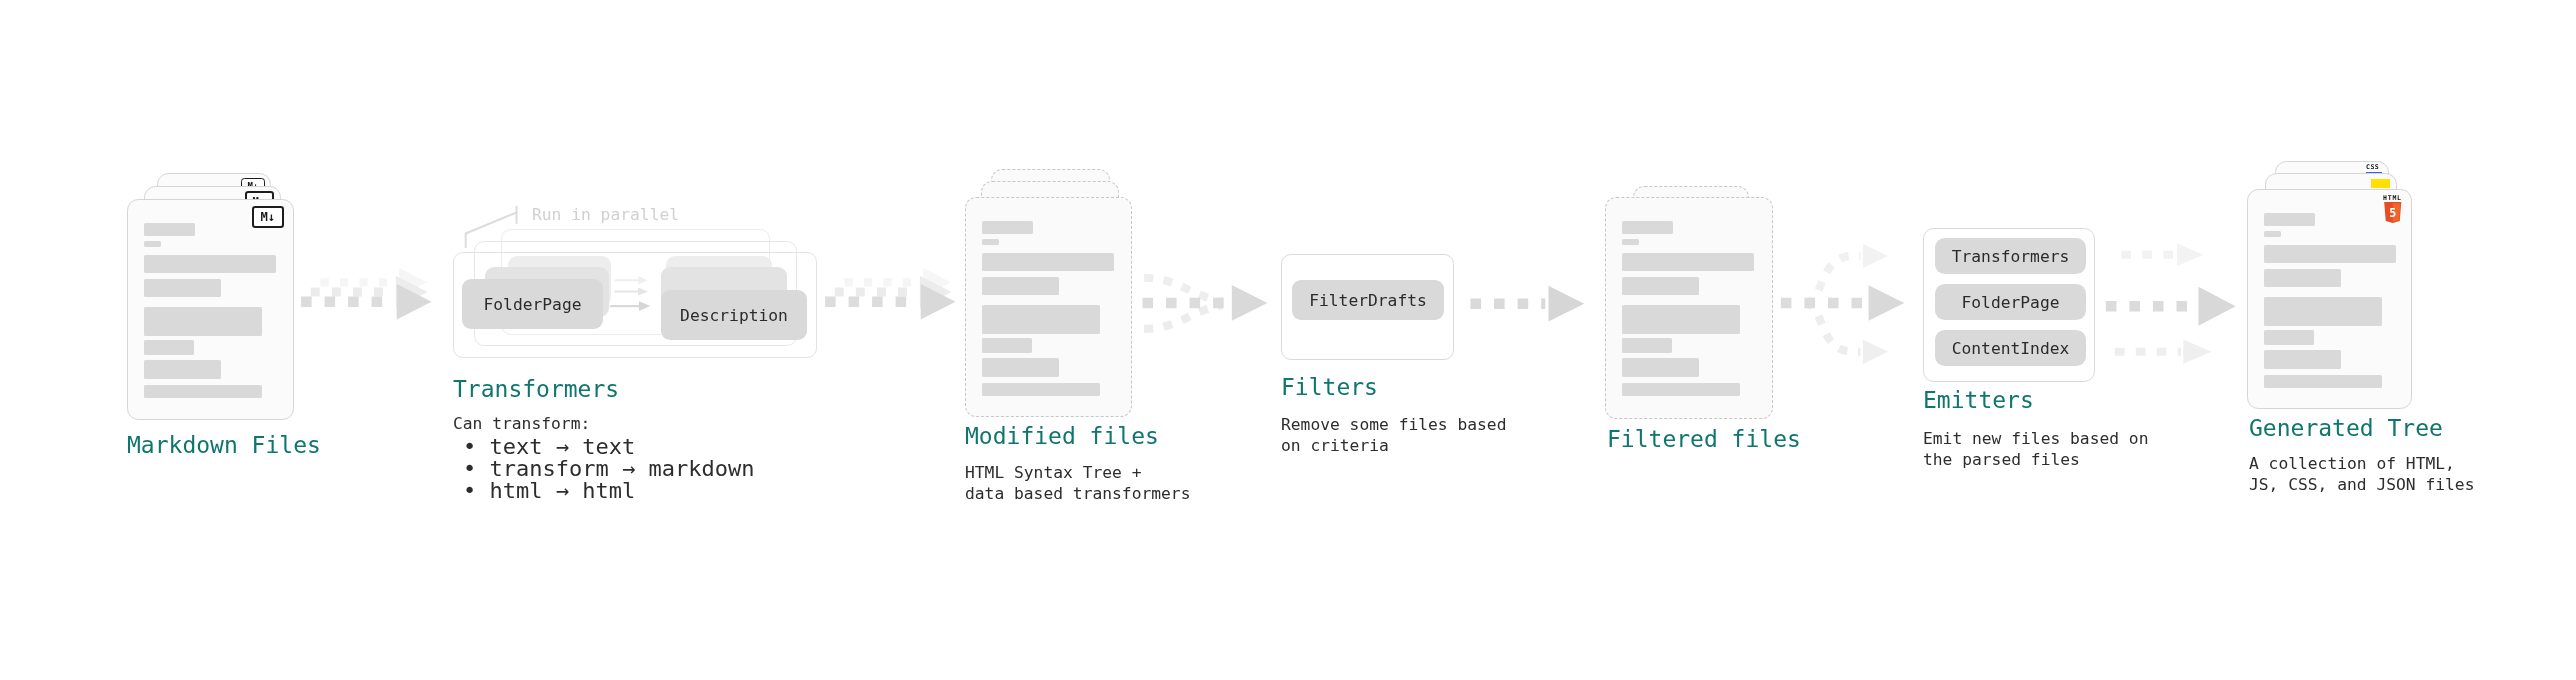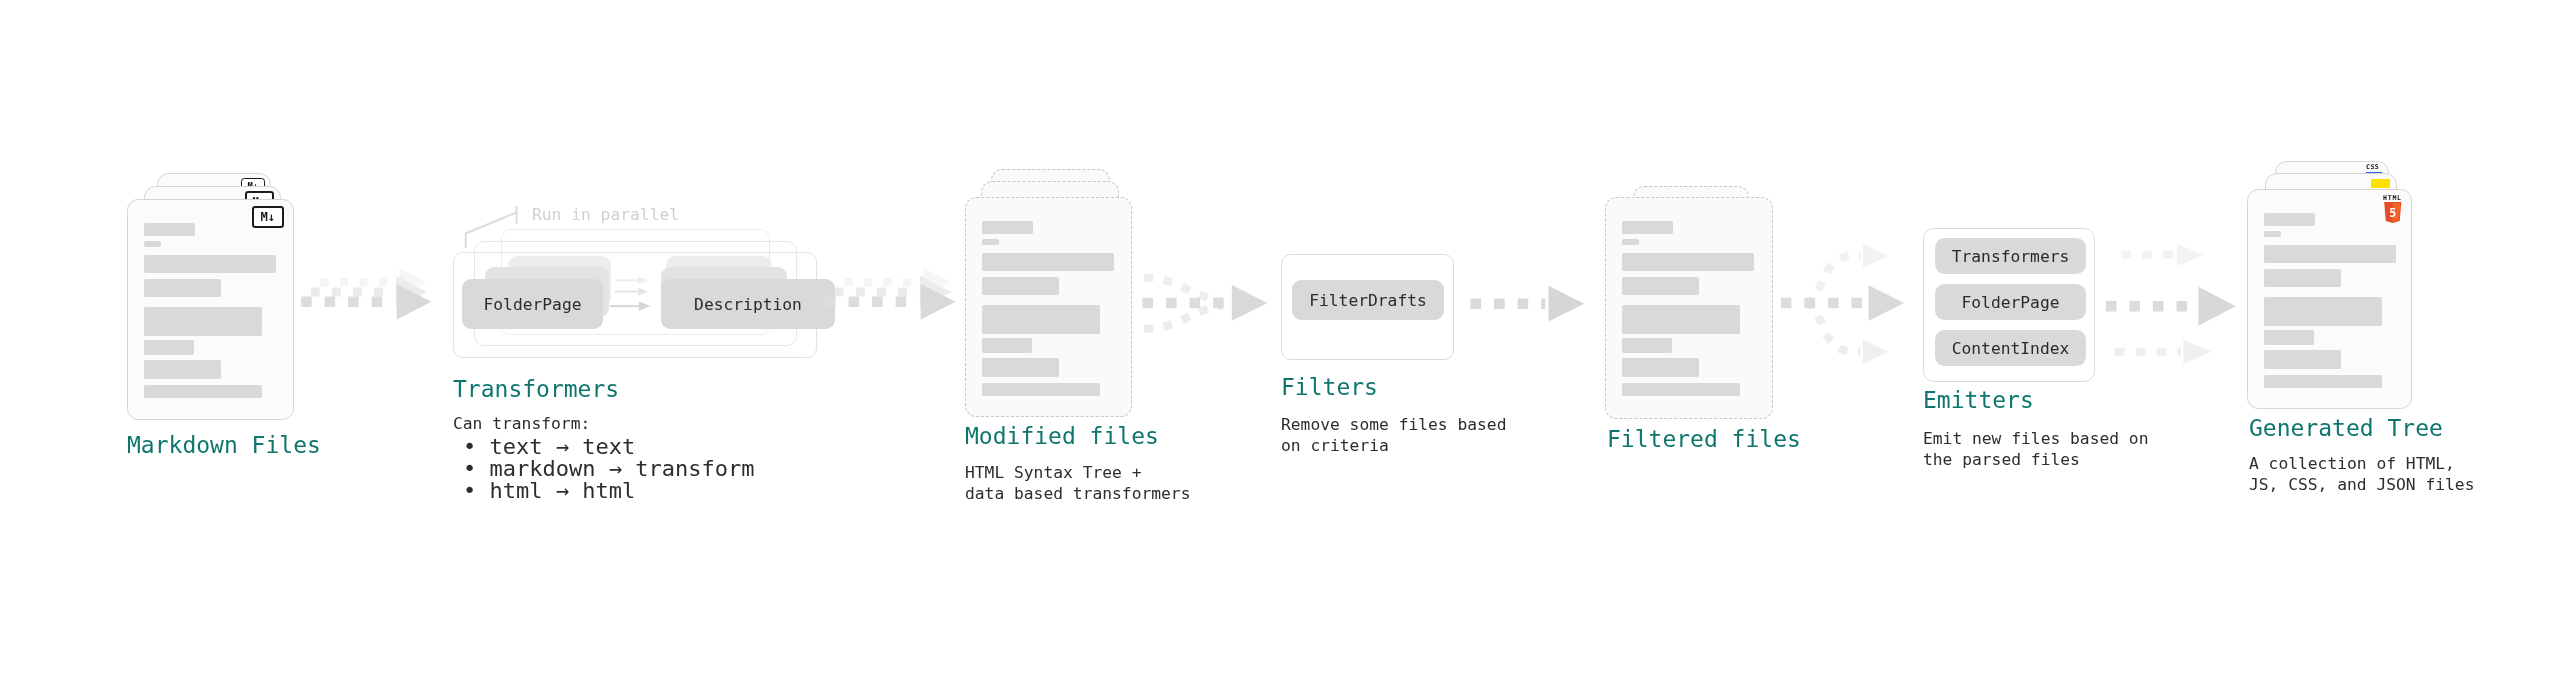--- a/index.html
+++ b/index.html
@@ -94,36 +94,36 @@
       <line x1="71" y1="5" x2="71" y2="27" stroke="#dcdcdc" stroke-width="2.5"></line>
     </svg>
     <div class="annotation" style="left:532px;top:205px">Run in parallel</div>
 
     <div class="btn ghost2" style="left:508px;top:256px;width:103px;height:50px"></div>
     <div class="btn ghost1" style="left:485px;top:267px;width:124px;height:50px"></div>
     <div class="btn" style="left:462px;top:279px;width:141px;height:50px">FolderPage</div>
 
     <div class="btn ghost2" style="left:666px;top:256px;width:106px;height:50px"></div>
     <div class="btn ghost1" style="left:661px;top:267px;width:126px;height:50px"></div>
-    <div class="btn" style="left:661px;top:279px;width:174px;height:50px">Description</div>
+    <div class="btn" style="left:661px;top:290px;width:146px;height:50px">Description</div>
 
     <svg class="arrow" style="left:608px;top:273px" width="49" height="42" viewBox="0 0 60 52">
       <line x1="8" y1="9" x2="37" y2="9" stroke="#eeeeee" stroke-width="2.5"></line>
       <polygon points="37,4 49,9 37,14" fill="#eeeeee"></polygon>
       <line x1="8" y1="23" x2="37" y2="23" stroke="#e5e5e5" stroke-width="2.5"></line>
       <polygon points="37,18 49,23 37,28" fill="#e5e5e5"></polygon>
       <line x1="2" y1="41" x2="38" y2="41" stroke="#d6d6d6" stroke-width="2.5"></line>
       <polygon points="38,35 52,41 38,47" fill="#d6d6d6"></polygon>
     </svg>
 
     <div class="title" style="left:453px;top:377px">Transformers</div>
     <div class="caption" style="left:453px;top:414px">Can transform:</div>
     <div class="bullets" style="left:463px;top:436px">
       <div>• text → text</div>
-      <div>• markdown → transform</div>
+      <div>• transform → markdown</div>
       <div>• html → html</div>
     </div>
   </div>
 
   <svg class="arrow" style="left:817px;top:258px" width="158" height="73" viewBox="0 0 195 90">
     <line x1="34" y1="30" x2="128" y2="30" stroke="#f5f5f5" stroke-width="10" stroke-dasharray="10 14"></line>
     <polygon points="131,12 165,30 131,48" fill="#f6f6f6"></polygon>
     <line x1="22" y1="42" x2="124" y2="42" stroke="#ebebeb" stroke-width="11" stroke-dasharray="11 15"></line>
     <polygon points="127,22 166,42 127,62" fill="#ececec"></polygon>
     <line x1="10" y1="54" x2="124" y2="54" stroke="#dcdcdc" stroke-width="13" stroke-dasharray="13 16"></line>

